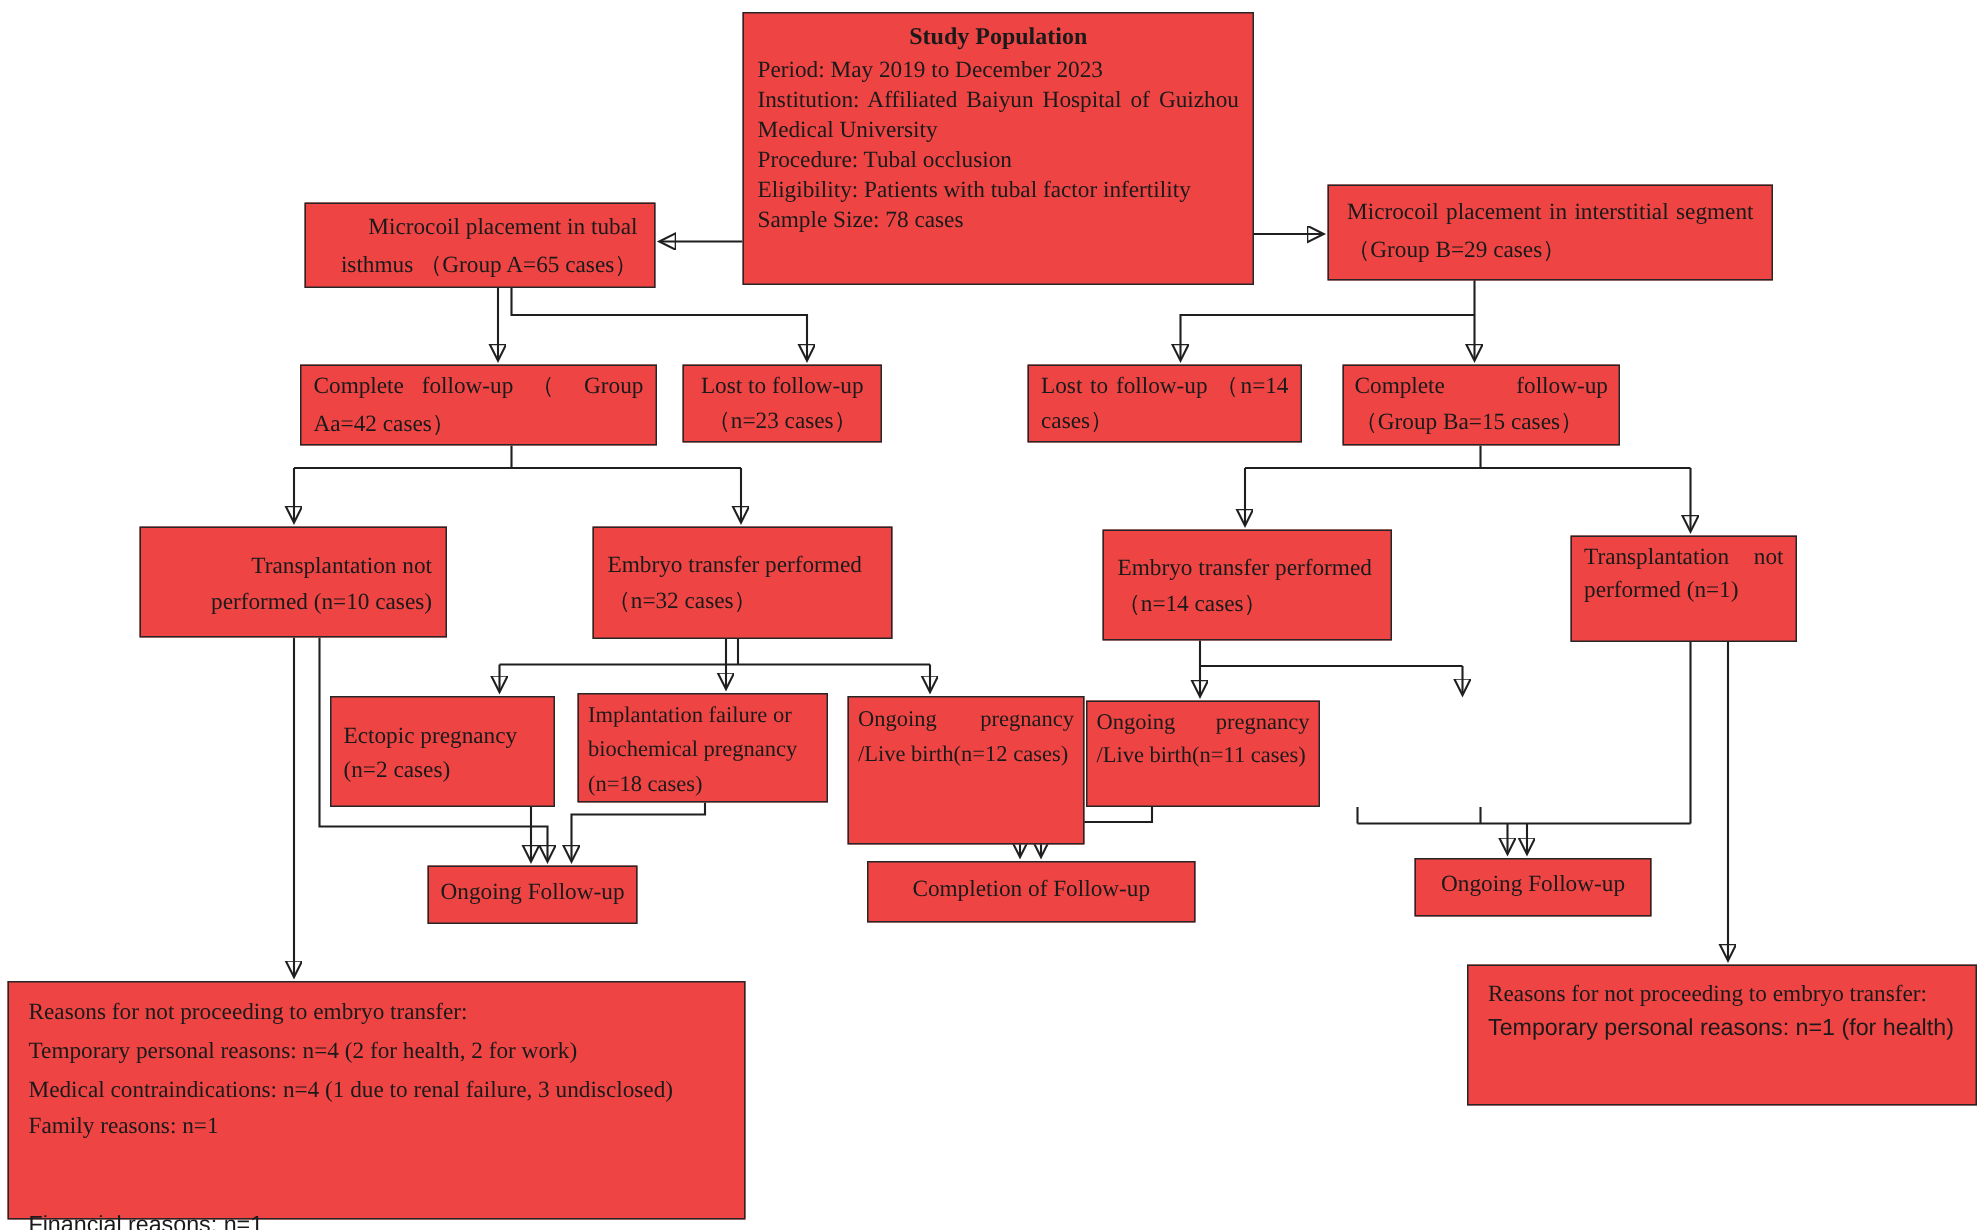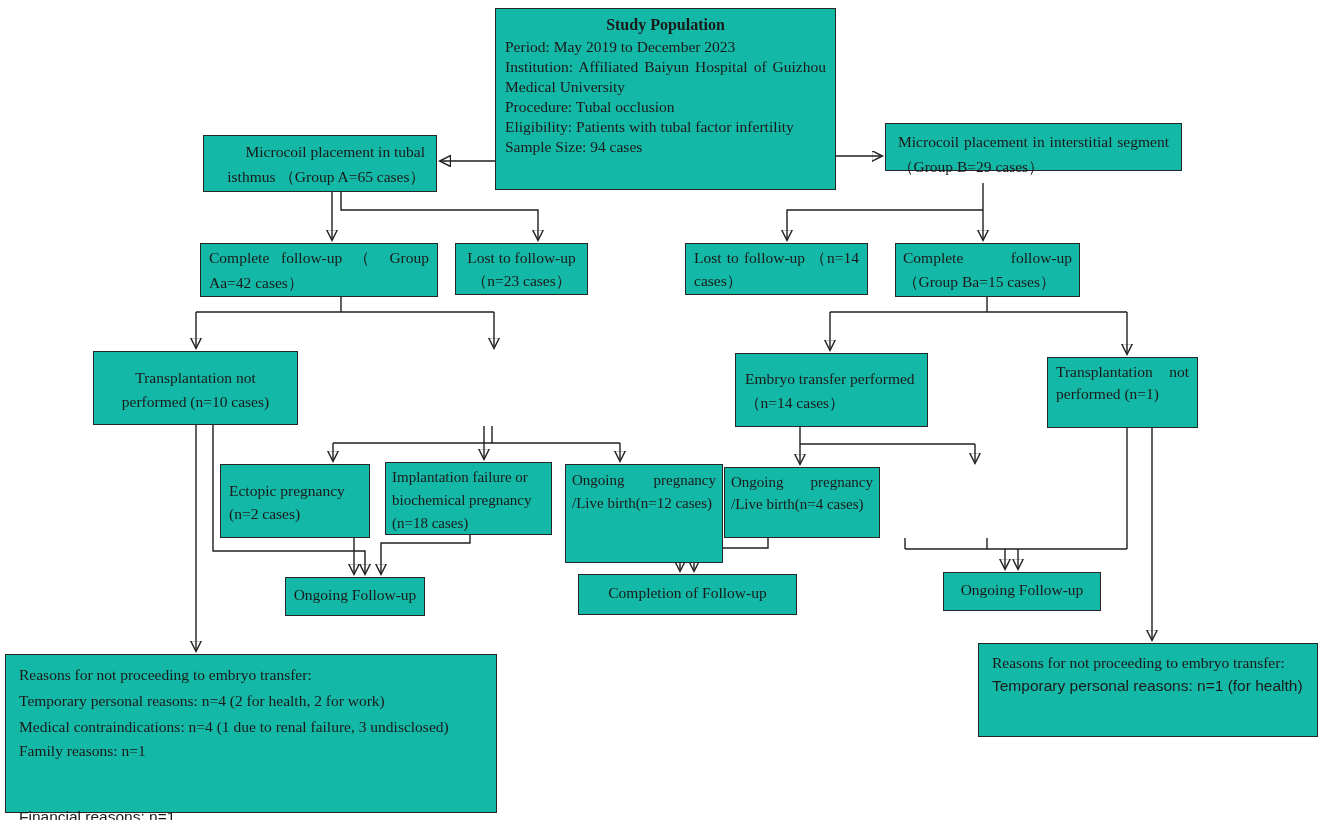--- a/index.html
+++ b/index.html
@@ -11,41 +11,41 @@
     font-family:"Liberation Serif","DejaVu Serif",serif;
     color:#1a1a1a;
     overflow:hidden;
   }
   #wires{position:absolute;left:0;top:0;width:1325px;height:820px;}
   #wires path{stroke:#1f1f1f;stroke-width:1.4;fill:none;}
   .box{
     position:absolute;
     box-sizing:border-box;
     border:1.6px solid #262626;
-    background:#14b8a6;
+    background:#ef4444;
     font-size:15.5px;
     line-height:24px;
     padding:4px 9px;
     text-align:justify;
   }
   .center{text-align:center;}
   .left{text-align:right;}
   .sans{font-family:"Liberation Sans","DejaVu Sans",sans-serif;}
   .box p{margin:0;padding:0;}
 
   
   .study{left:495px;top:8px;width:341px;height:182px;padding:6px 9px;line-height:20px;}
   .study-title{text-align:center;font-weight:bold;font-size:16px;margin-bottom:2px;}
   .group-a{left:203px;top:135px;width:234px;height:57px;padding:3px 11px;line-height:25px;}
-  .group-b{left:885px;top:123px;width:297px;height:48px;padding:5px 12px;line-height:25px;}
+  .group-b{left:885px;top:123px;width:297px;height:64px;padding:5px 12px;line-height:25px;}
   .complete-a{left:200px;top:243px;width:238px;height:54px;padding:1px 8px;line-height:25px;}
   .lost-a{left:455px;top:243px;width:133px;height:52px;padding:2px 5px;line-height:23px;}
   .lost-b{left:685px;top:243px;width:183px;height:52px;padding:2px 8px;line-height:23px;}
   .complete-b{left:895px;top:243px;width:185px;height:54px;padding:2px 7px;line-height:24px;}
-  .transplant-a{left:93px;top:351px;width:205px;height:74px;padding:14px 9px 0;text-align:center;}
+  .transplant-a{left:93px;top:351px;width:205px;height:74px;padding:14px 9px 0;text-align:right;}
   .embryo-a{left:395px;top:351px;width:200px;height:75px;padding:13px 9px 0;text-align:left;}
   .embryo-b{left:735px;top:353px;width:193px;height:74px;padding:13px 9px 0;text-align:left;}
   .transplant-b{left:1047px;top:357px;width:151px;height:71px;padding:3px 8px 0;line-height:22px;}
   .ectopic{left:220px;top:464px;width:150px;height:74px;padding:14px 8px 0;text-align:left;line-height:23px;}
   .implant-a{left:385px;top:462px;width:167px;height:73px;padding:3px 6px 0;font-size:15px;line-height:23px;text-align:left;}
   .ongoing-preg-a{left:565px;top:464px;width:158px;height:99px;padding:4px 6px 0;font-size:15px;line-height:23px;}
   .ongoing-preg-b{left:724px;top:467px;width:156px;height:71px;padding:3px 6px 0;font-size:15px;line-height:22px;}
   .implant-b{left:883px;top:466px;width:184px;height:72px;padding:3px 7px 0;font-size:15px;line-height:22px;}
   .ongoing-fu-a{left:285px;top:577px;width:140px;height:39px;line-height:33px;padding:0;text-align:center;}
   .completion{left:578px;top:574px;width:219px;height:41px;line-height:35px;padding:0;text-align:center;font-family:Liberation Serif, serif;}
@@ -107,39 +107,40 @@
     <path d="M 1127 428 L 1127 549"></path>
     <path d="M 1152 428 L 1152 640" marker-end="url(#arr)"></path>
   </svg>
 
   <div class="box study">
     <div class="study-title">Study Population</div>
     <p>Period: May 2019 to December 2023</p>
     <p>Institution: Affiliated Baiyun Hospital of Guizhou Medical University</p>
     <p>Procedure: Tubal occlusion</p>
     <p>Eligibility: Patients with tubal factor infertility</p>
-    <p>Sample Size: 94 cases</p>
+    <p>Sample Size: 78 cases</p>
   </div>
 
   <div class="box group-a left">Microcoil placement in tubal isthmus （Group A=65 cases）</div>
   <div class="box group-b">Microcoil placement in interstitial segment （Group B=29 cases）</div>
 
   <div class="box complete-a">Complete follow-up （ Group Aa=42 cases）</div>
   <div class="box lost-a center">Lost to follow-up （n=23 cases）</div>
   <div class="box lost-b">Lost to follow-up （n=14 cases）</div>
   <div class="box complete-b">Complete follow-up （Group Ba=15 cases）</div>
 
   <div class="box transplant-a">Transplantation not performed (n=10 cases)</div>
+  <div class="box embryo-a">Embryo transfer performed （n=32 cases）</div>
   <div class="box embryo-b">Embryo transfer performed （n=14 cases）</div>
   <div class="box transplant-b">Transplantation not performed (n=1)</div>
 
   <div class="box ectopic">Ectopic pregnancy (n=2 cases)</div>
   <div class="box implant-a">Implantation failure or biochemical pregnancy (n=18 cases)</div>
   <div class="box ongoing-preg-a">Ongoing pregnancy /Live birth(n=12 cases)</div>
-  <div class="box ongoing-preg-b">Ongoing pregnancy /Live birth(n=4 cases)</div>
+  <div class="box ongoing-preg-b">Ongoing pregnancy /Live birth(n=11 cases)</div>
 
   <div class="box ongoing-fu-a">Ongoing Follow-up</div>
   <div class="box completion">Completion of Follow-up</div>
   <div class="box ongoing-fu-b">Ongoing Follow-up</div>
 
   <div class="box reasons-a">
     <p>Reasons for not proceeding to embryo transfer:</p>
     <p>Temporary personal reasons: n=4 (2 for health, 2 for work)</p>
     <p class="j">Medical contraindications: n=4 (1 due to renal failure, 3 undisclosed)</p>
     <p class="tight">Family reasons: n=1</p>

